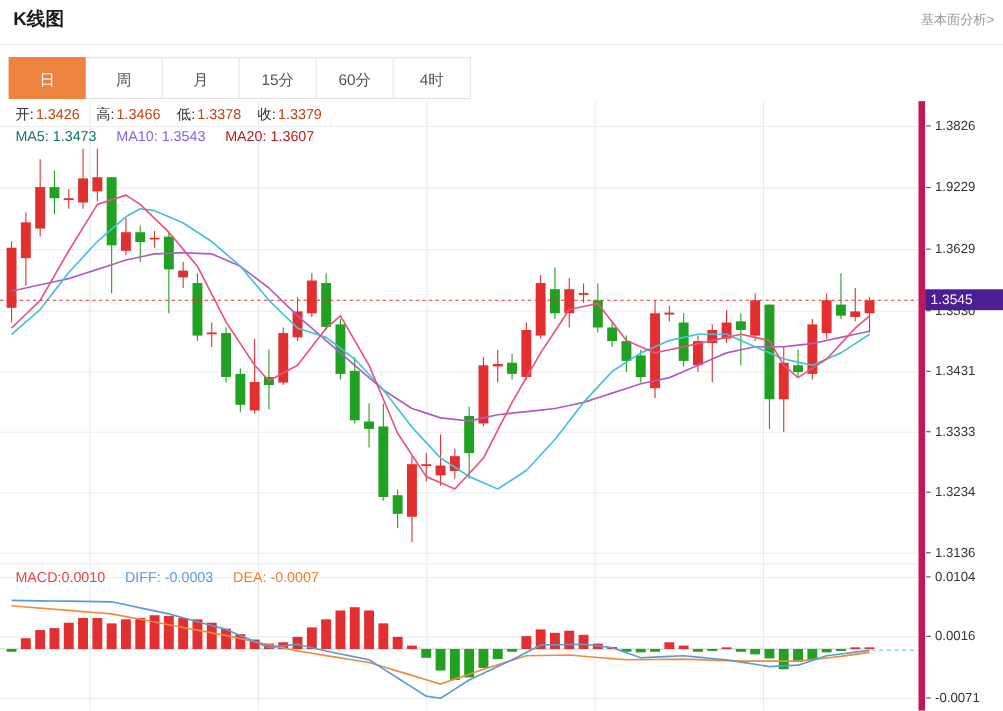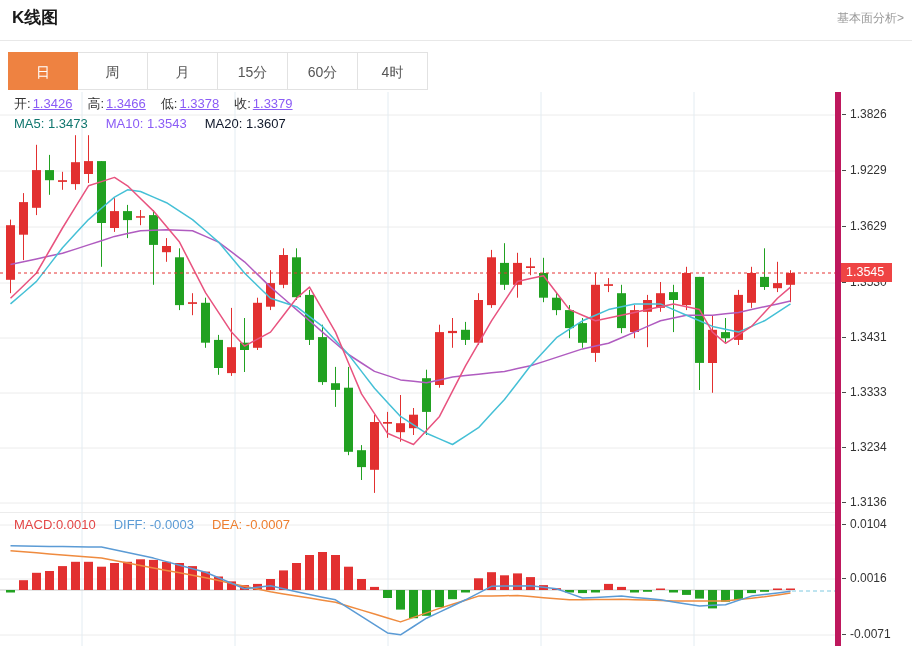--- a/index.html
+++ b/index.html
@@ -16,30 +16,30 @@
   .tab:first-child{border-left:1px solid #e2e2e2;}
   .tab.active{background:#ee8241;border-color:#ee8241;color:#fff;}
 
   .panel-main{position:absolute;left:0;top:92px;width:835px;height:420px;}
   .panel-macd{position:absolute;left:0;top:513px;width:835px;height:133px;}
   .panel-divider{position:absolute;left:0;top:512px;width:835px;height:1px;background:#ececec;}
   .panel-main svg,.panel-macd svg{position:absolute;left:0;top:0;}
 
   .legend-ohlc{position:absolute;left:14px;top:3px;font-size:13px;display:flex;gap:15px;white-space:nowrap;}
   .legend-ohlc .lab{color:#333;}
-  .legend-ohlc .val{color:#8b5cf6;margin-left:2px;text-decoration:underline;}
+  .legend-ohlc .val{color:#c2410c;margin-left:2px;}
   .legend-ma{position:absolute;left:14px;top:24px;font-size:13px;display:flex;gap:18px;white-space:nowrap;}
-  .ma0{color:#0f766e;} .ma1{color:#8b5cf6;} .ma2{color:#0f172a;text-align:center;}
+  .ma0{color:#0f766e;} .ma1{color:#8b5cf6;} .ma2{color:#b91c1c;text-align:center;}
   .legend-macd{position:absolute;left:14px;top:4px;font-size:13px;display:flex;gap:18px;white-space:nowrap;}
   .m0{color:#e34545;} .m1{color:#5b9bd5;} .m2{color:#ee7e2e;}
 
   .axis{position:absolute;left:835px;top:92px;width:77px;height:554px;border-left:6px solid #be185d;box-sizing:border-box;background:#fff;}
   .axis-label{position:absolute;left:1px;padding-left:8px;font-size:12px;color:#333;line-height:15px;}
   .axis-label::before{content:"";position:absolute;left:0;top:7px;width:4px;height:1px;background:#4a4a4a;}
-  .price-tag{position:absolute;left:0;top:171px;width:51px;height:19px;background:#ef4444;color:#fff;
+  .price-tag{position:absolute;left:0;top:171px;width:71px;height:19px;background:#4c1d95;color:#fff;
              font-size:12.5px;line-height:19px;padding-left:5px;box-sizing:border-box;z-index:3;}
 </style>
 </head>
 <body>
 
 <div id="app">
 
   <div class="titlebar-title">K线图</div>
   <div class="fund-link">基本面分析&gt;</div>
   <div class="title-divider"></div>

